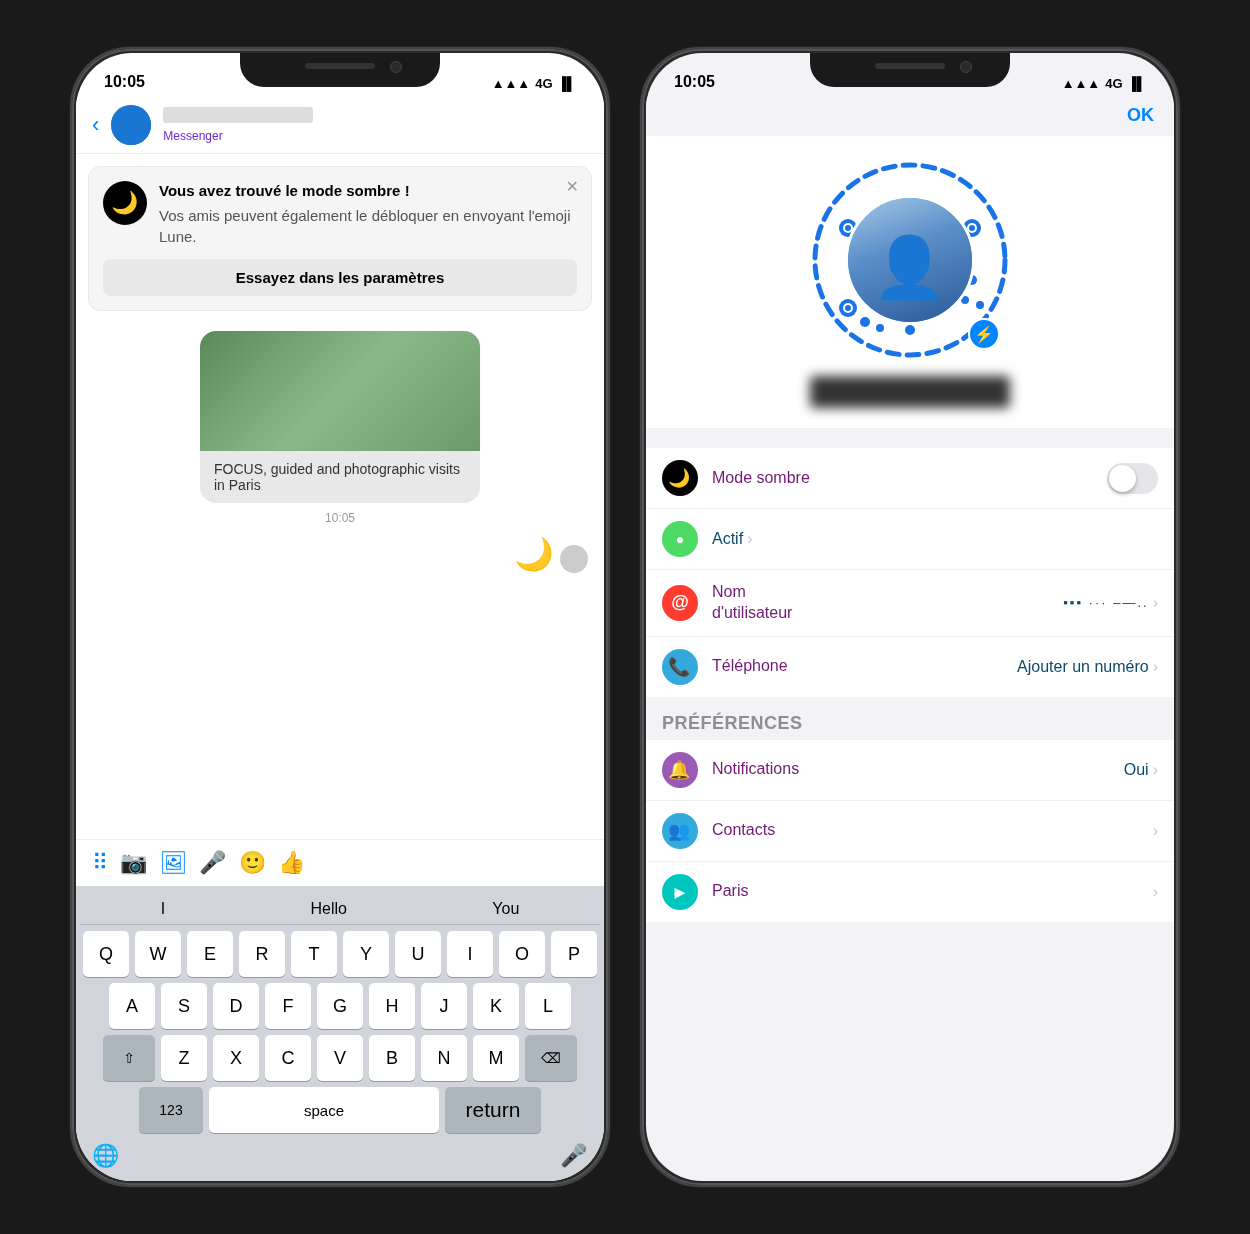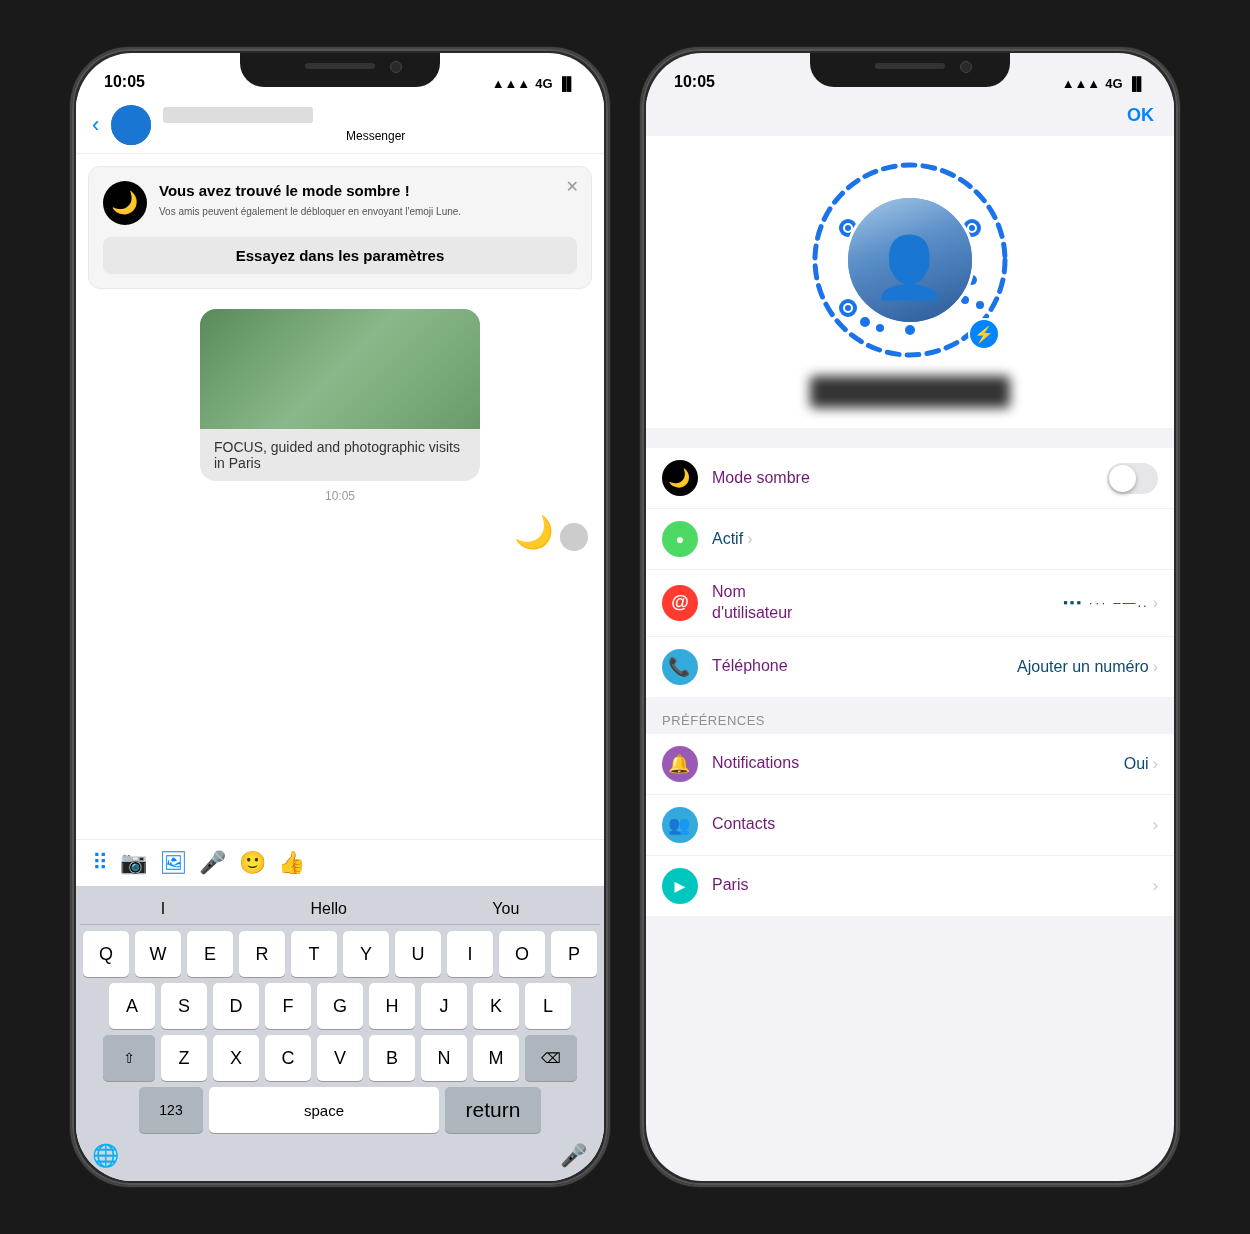--- a/index.html
+++ b/index.html
@@ -124,23 +124,22 @@
       font-size: 15px;
       color: #000;
       background: #ddd;
       border-radius: 3px;
       display: inline-block;
       width: 150px;
       height: 16px;
     }
     .contact-sub {
       font-size: 12px;
-      color: #000000;
+      color: #6d28d9;
       margin-top: 2px;
-      text-align: center;
     }
 
     
     .dark-mode-banner {
       background: #f5f5f5;
       margin: 12px;
       border-radius: 12px;
       padding: 14px;
       position: relative;
       border: 1px solid #e8e8e8;
@@ -170,21 +169,21 @@
     }
     .moon-icon-circle span { font-size: 22px; }
     .banner-text { flex: 1; }
     .banner-title {
       font-weight: 700;
       font-size: 15px;
       color: #000;
       line-height: 1.3;
     }
     .banner-desc {
-      font-size: 10px;
+      font-size: 15px;
       color: #555;
       margin-top: 4px;
       line-height: 1.4;
     }
     .banner-btn {
       display: block;
       text-align: center;
       background: #e8e8e8;
       border-radius: 8px;
       padding: 10px;
@@ -452,23 +451,23 @@
       position: absolute;
       top: 2px;
       left: 2px;
       width: 27px;
       height: 27px;
       background: #fff;
       border-radius: 50%;
       box-shadow: 0 2px 4px rgba(0,0,0,0.3);
     }
     .section-label {
-      font-size: 13px;
+      font-size: 18px;
       color: #8e8e93;
-      font-weight: 400;
+      font-weight: 700;
       text-transform: uppercase;
       letter-spacing: 0.5px;
       padding: 14px 16px 6px;
     }
 
     
     .side-button-left {
       position: absolute;
       left: -4px;
       top: 180px;

